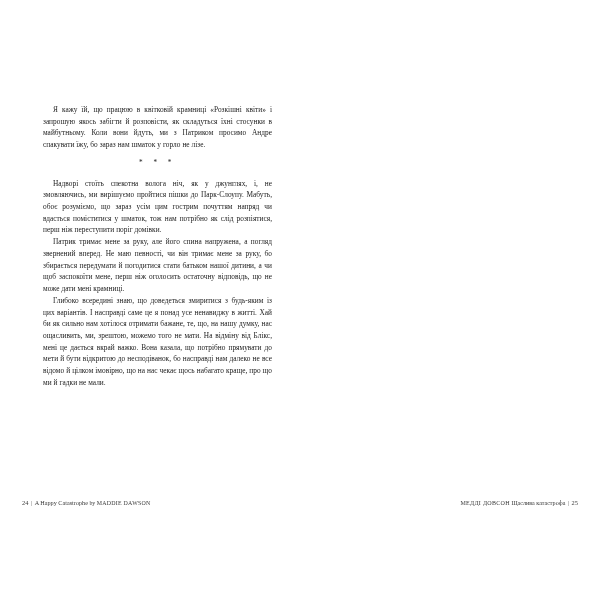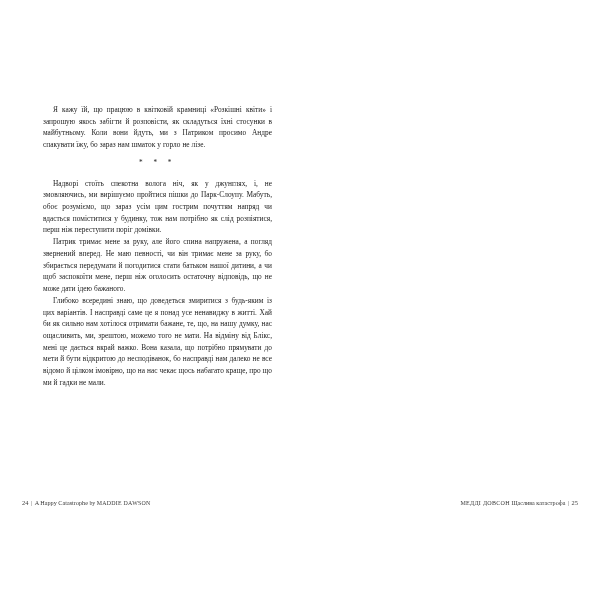--- a/index.html
+++ b/index.html
@@ -97,22 +97,22 @@
 
 <div class="spread">
 
   <div class="page page-left">
     <div class="textblock">
 
       <p class="para">Я кажу їй, що працюю в квітковій крамниці «Розкішні квіти» і запрошую якось забігти й розповісти, як складуться їхні стосунки в майбутньому. Коли вони йдуть, ми з Патриком просимо Андре спакувати їжу, бо зараз нам шматок у горло не лізе.</p>
 
       <div class="scene-break">* * *</div>
 
-      <p class="para">Надворі стоїть спекотна волога ніч, як у джунглях, і, не змовляючись, ми вирішуємо пройтися пішки до Парк-Слоупу. Мабуть, обоє розуміємо, що зараз усім цим гострим почуттям напряд чи вдасться поміститися у будинку, тож нам потрібно як слід розпіятися, перш ніж переступити поріг домівки.</p>
-      <p class="para">Патрик тримає мене за руку, але його спина напружена, а погляд звернений вперед. Не маю певності, чи він тримає мене за руку, бо збирається передумати й погодитися стати батьком нашої дитини, а чи щоб заспокоїти мене, перш ніж оголосить остаточну відповідь, що не може дати ідею бажаного.</p>
+      <p class="para">Надворі стоїть спекотна волога ніч, як у джунглях, і, не змовляючись, ми вирішуємо пройтися пішки до Парк-Слоупу. Мабуть, обоє розуміємо, що зараз усім цим гострим почуттям напряд чи вдасться поміститися у шматок, тож нам потрібно як слід розпіятися, перш ніж переступити поріг домівки.</p>
+      <p class="para">Патрик тримає мене за руку, але його спина напружена, а погляд звернений вперед. Не маю певності, чи він тримає мене за руку, бо збирається передумати й погодитися стати батьком нашої дитини, а чи щоб заспокоїти мене, перш ніж оголосить остаточну відповідь, що не може дати мені крамниці.</p>
       <p class="para">Глибоко всередині знаю, що доведеться змиритися з будь-яким із цих варіантів. І насправді саме це я понад усе ненавиджу в житті. Хай би як сильно нам хотілося отримати бажане, те, що, на нашу думку, нас ощасливить, ми, зрештою, можемо того не мати. На відміну від Блікс, мені це дається вкрай важко. Вона казала, що потрібно прямувати до мети й бути відкритою до несподіванок, бо насправді нам далеко не все відомо й цілком імовірно, що на нас чекає щось набагато краще, про що ми й гадки не мали.</p>
 
     </div>
 
     <div class="footer">
       <span class="folio">24</span><span class="sep">|</span><span class="title-en">A Happy Catastrophe</span>
       <span class="by">by</span>
       <span class="author-caps">MADDIE DAWSON</span>
     </div>
   </div>

